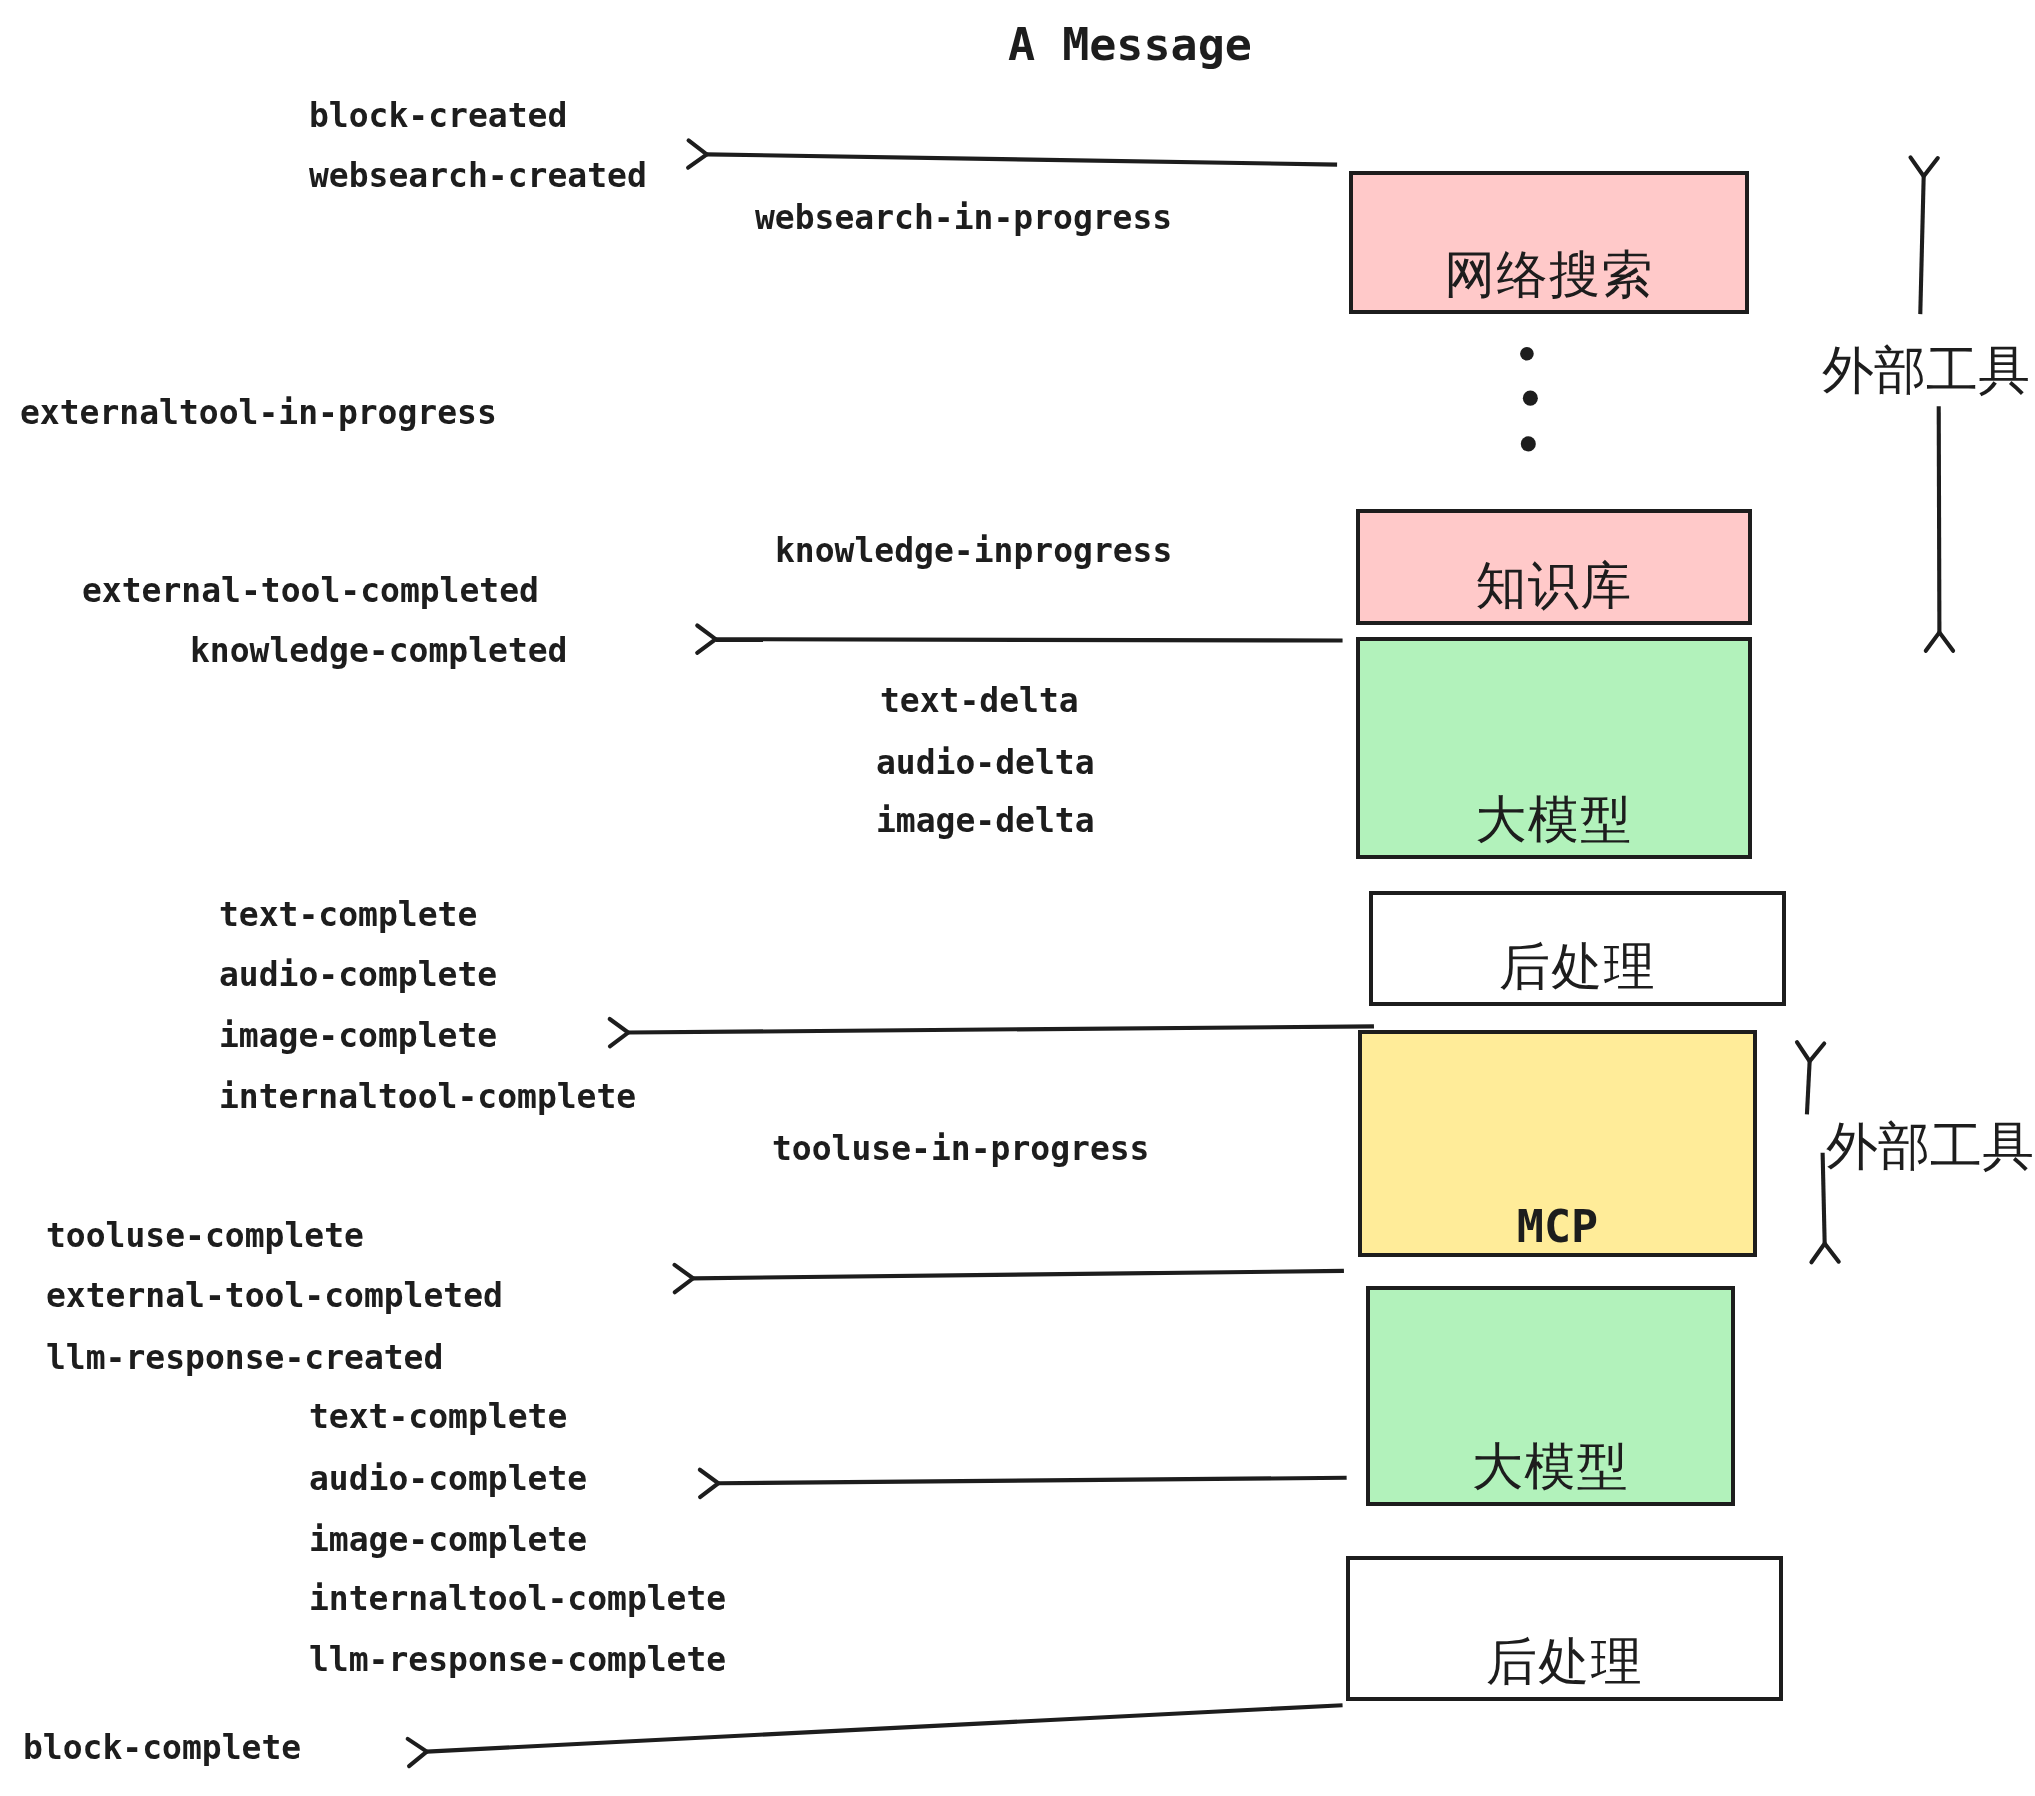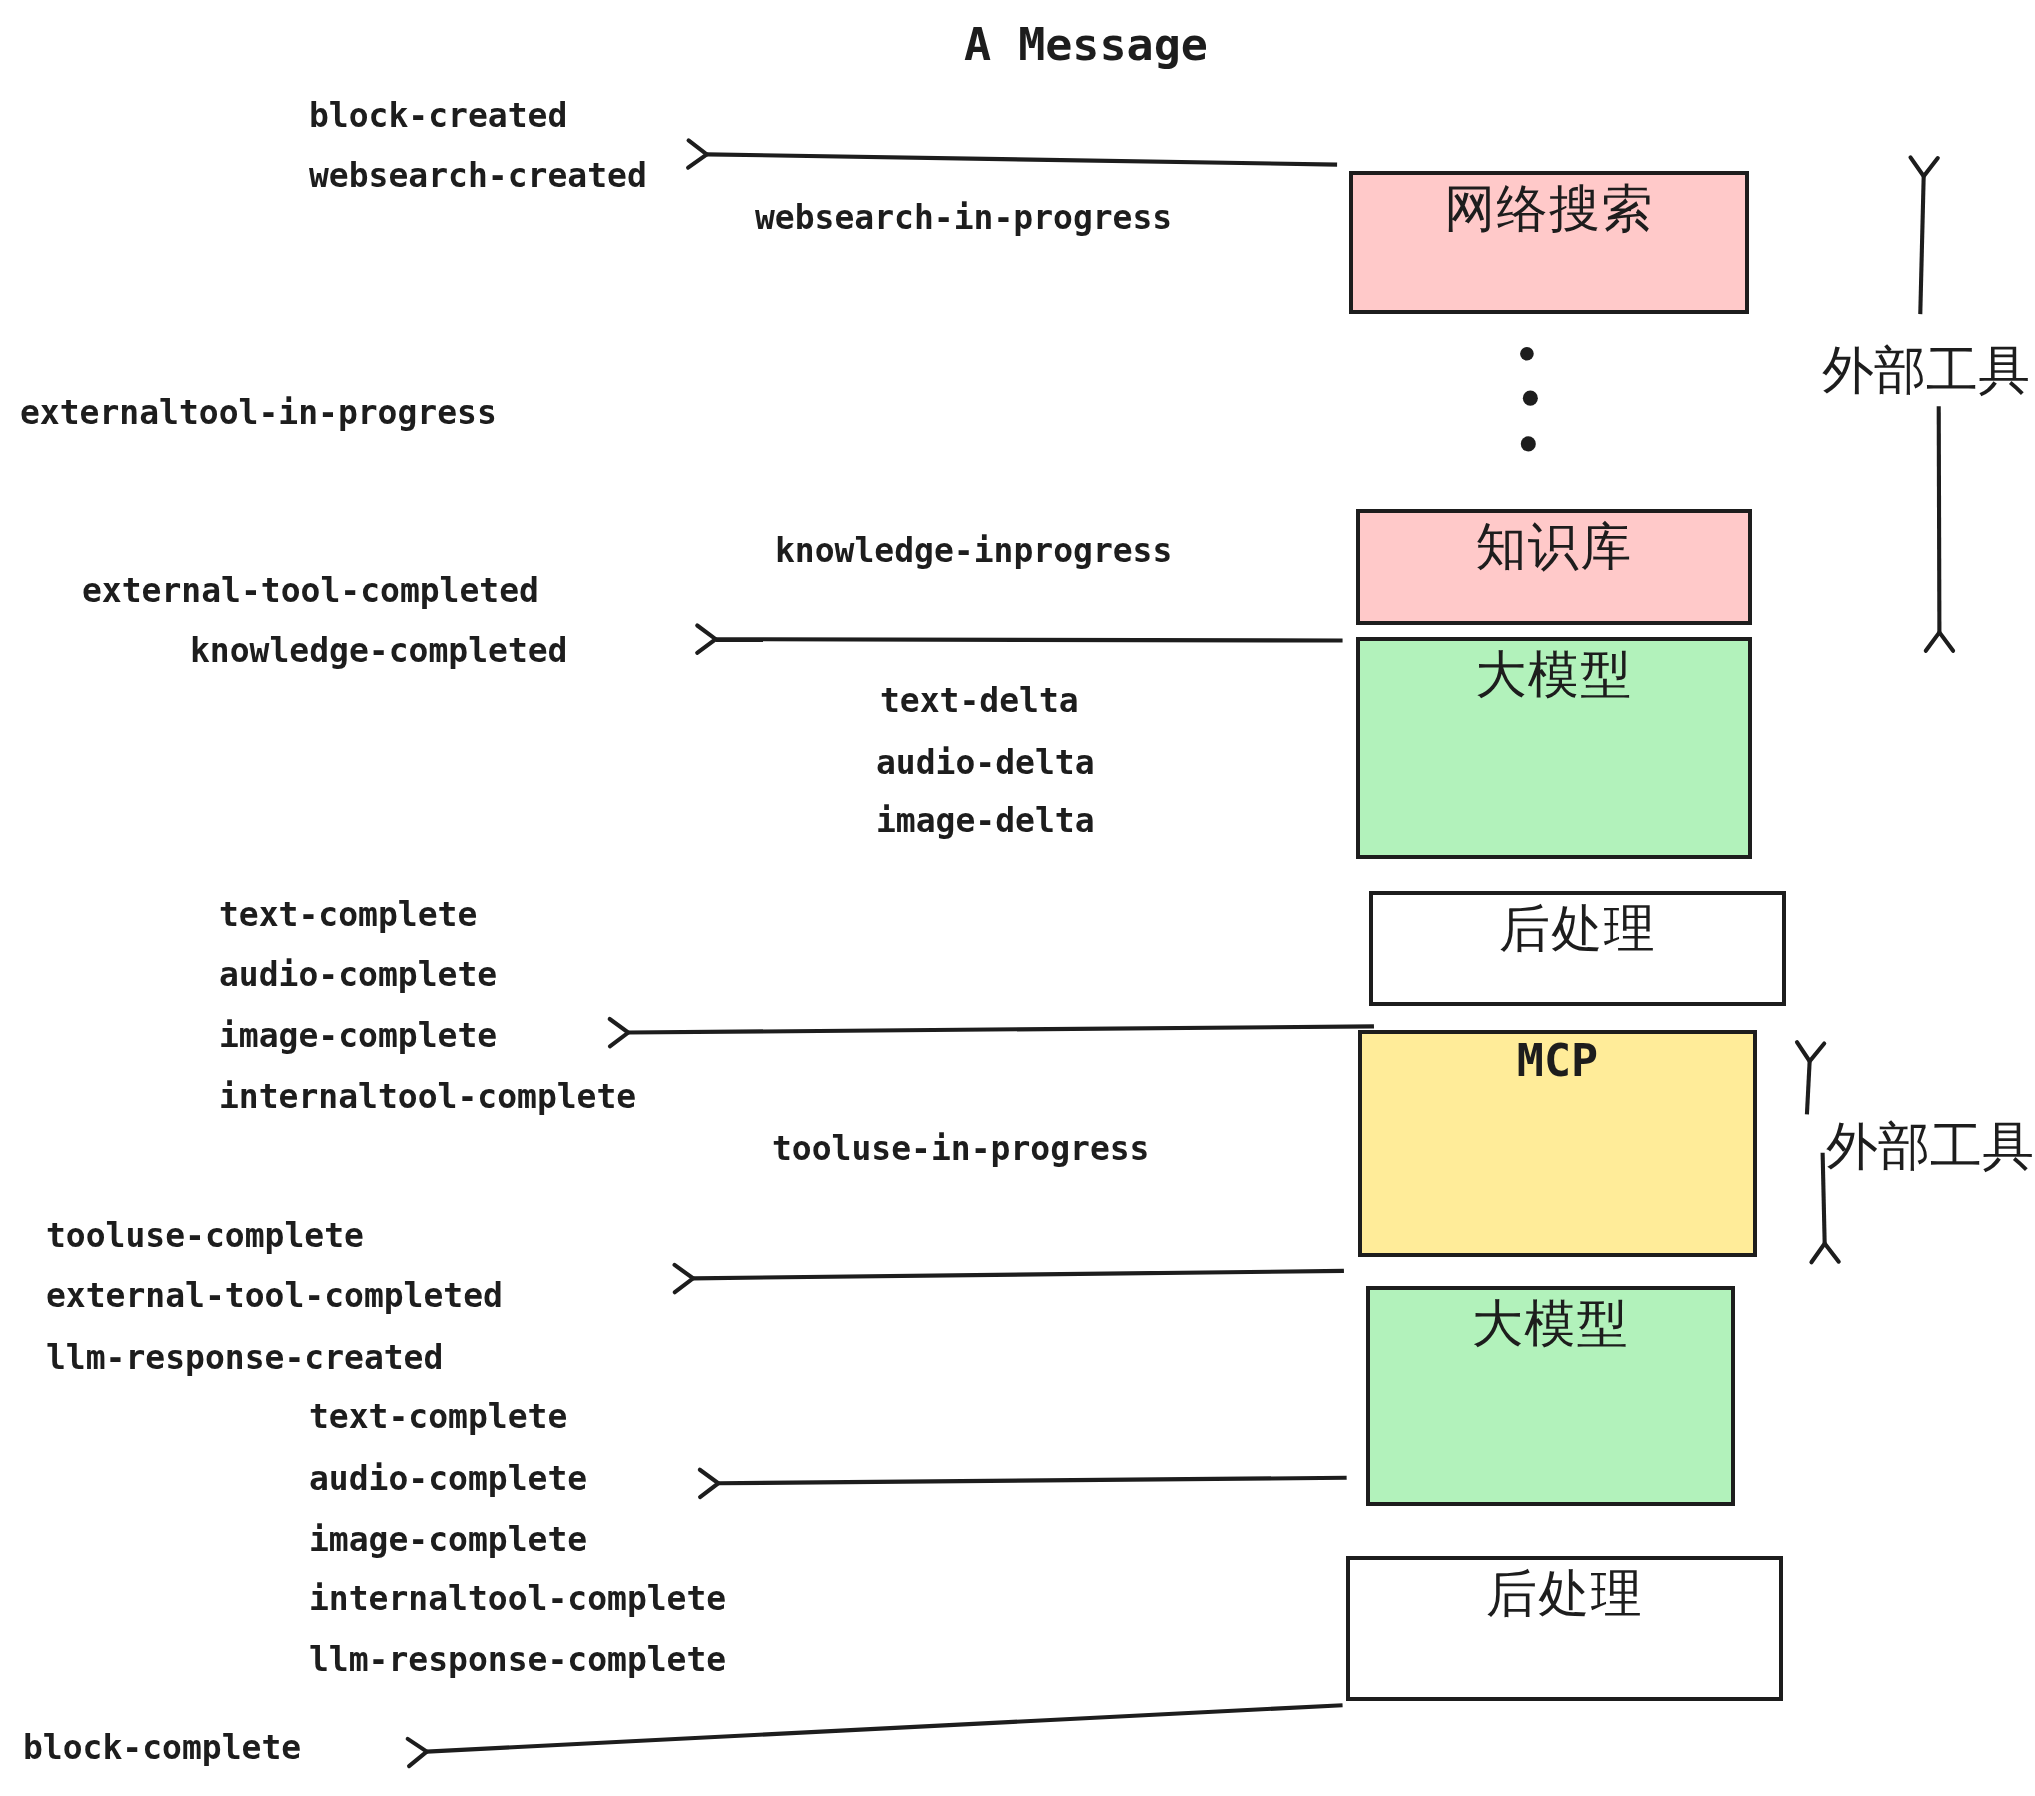--- a/index.html
+++ b/index.html
@@ -13,26 +13,26 @@
   .layer{position:absolute;left:0;top:0;width:2035px;height:1796px;}
   .label{
     position:absolute;
     font-family:"DejaVu Sans Mono", monospace;
     font-weight:bold;
     font-size:33px;
     line-height:1.15;
     color:#1d1d1d;
     white-space:nowrap;
   }
-  .title{font-size:45px;}
+  .title{font-size:45px;margin-left:44px;}
   .box{
     position:absolute;
     border:4.1px solid #1d1d1d;
     box-sizing:border-box;
-    display:flex;align-items:flex-start;justify-content:center;
+    display:flex;align-items:flex-end;justify-content:center;
     color:#1d1d1d;
   }
   .box .cjk{
     font-family:"DejaVu Sans", sans-serif;
     font-size:51px;
     font-weight:500;
     letter-spacing:1.4px;
     white-space:nowrap;
   }
   .box .mono{

